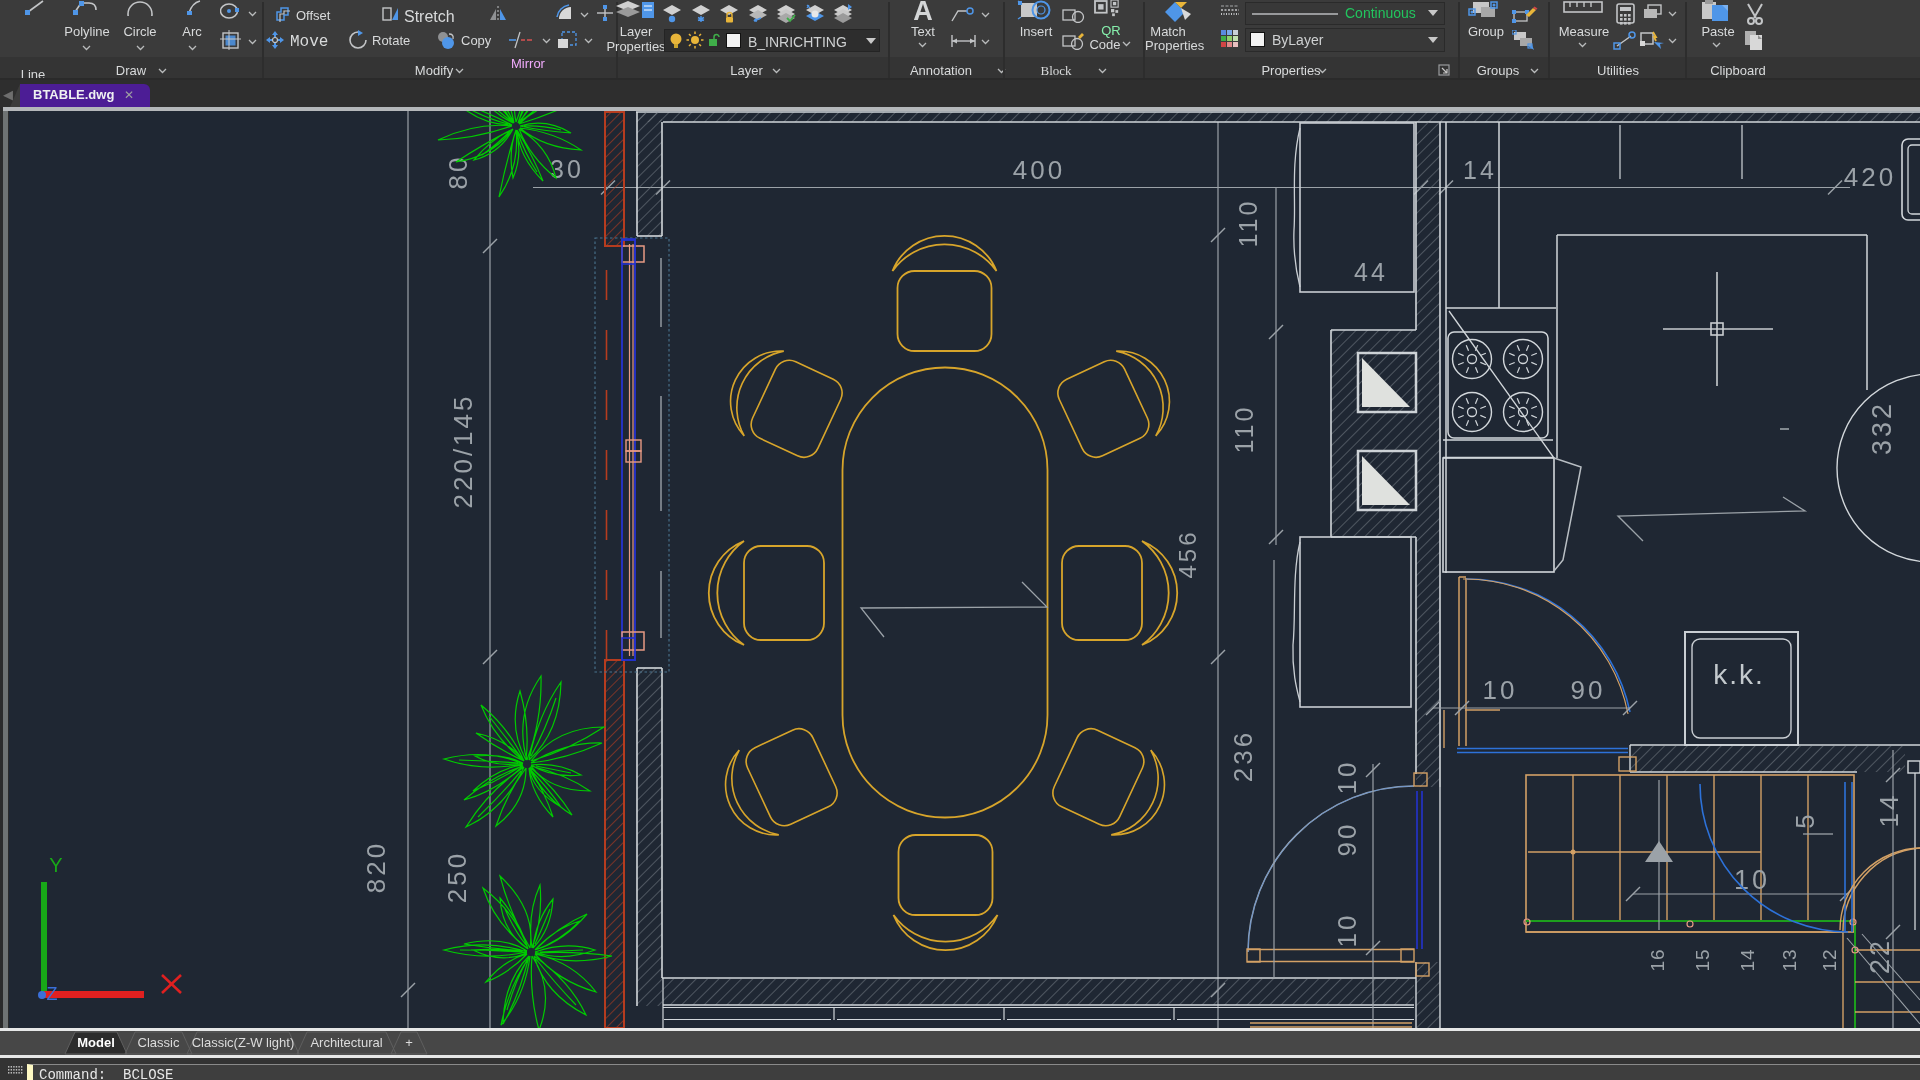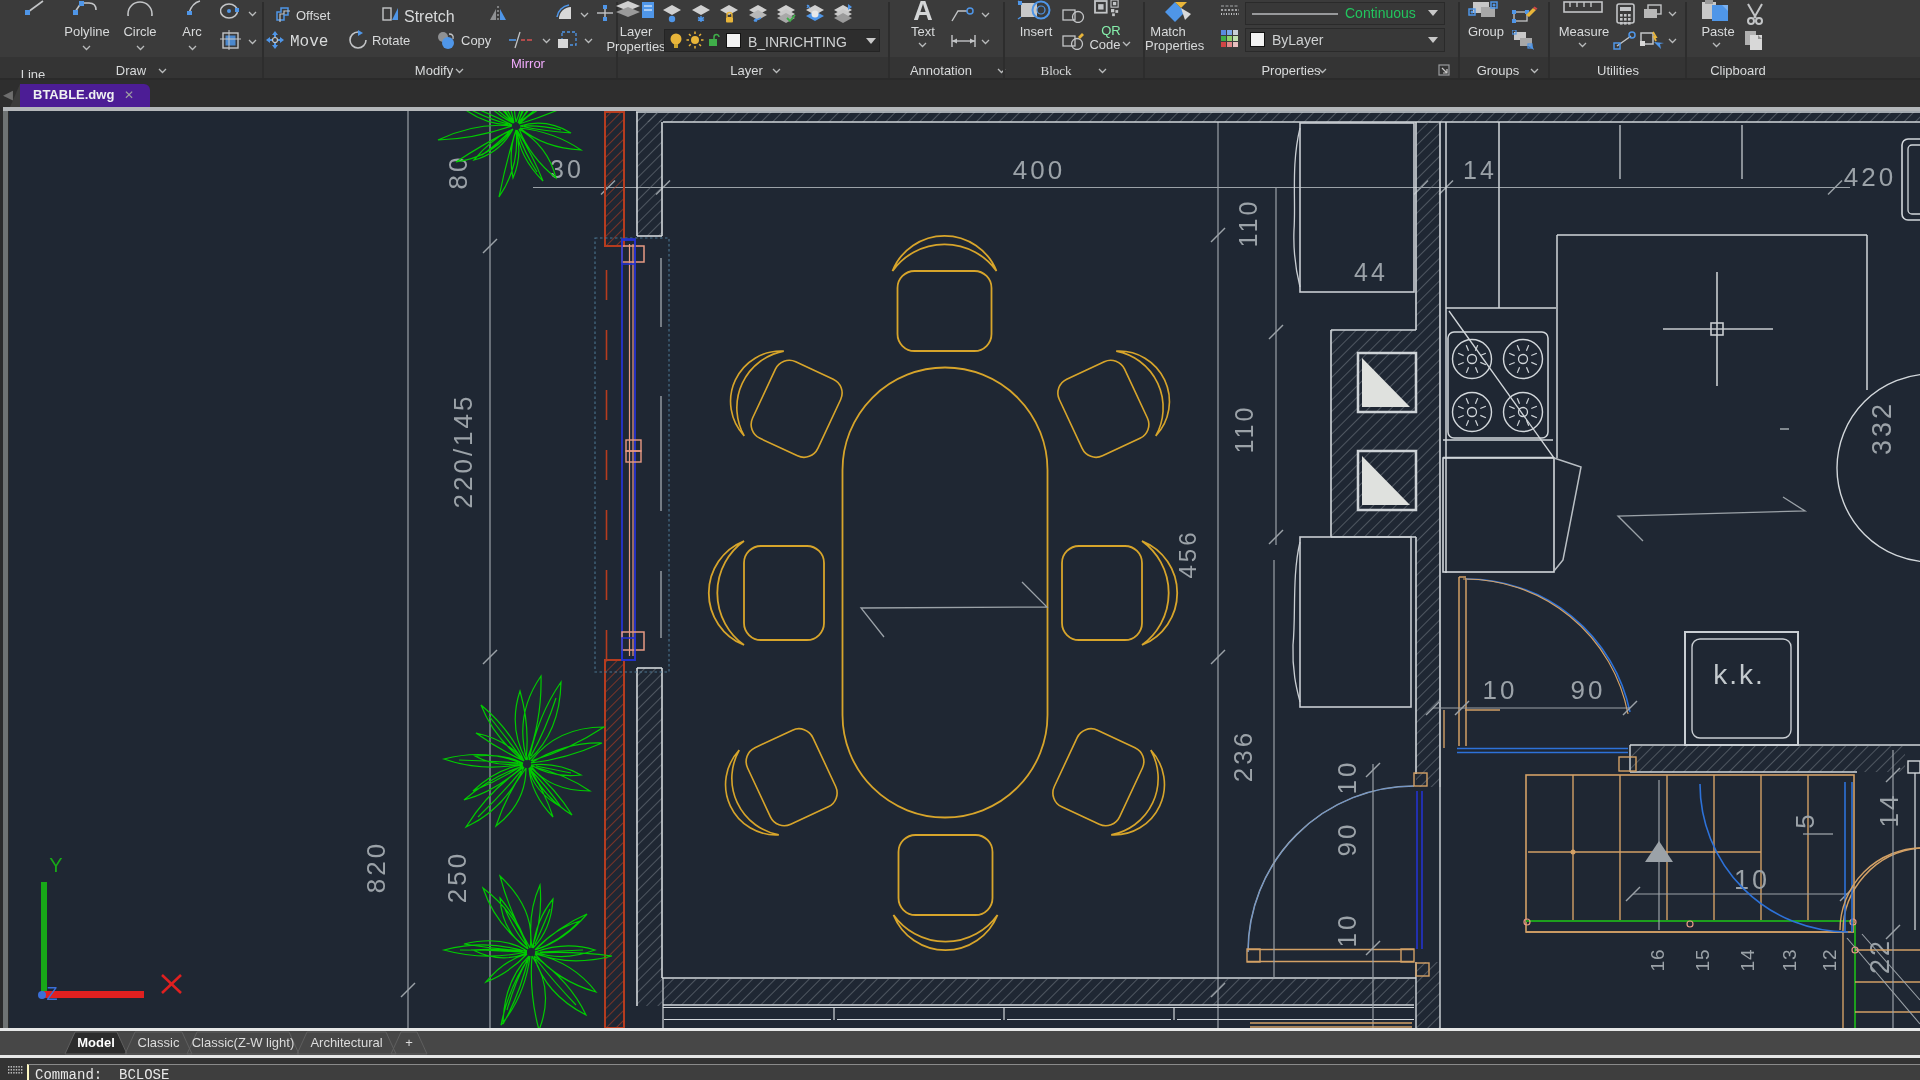--- a/index.html
+++ b/index.html
@@ -16,21 +16,21 @@
 #ftab:before{content:"";position:absolute;left:-10px;top:0;border-bottom:23px solid #3c3c3c;border-left:10px solid transparent;}
 #ftab .t{position:absolute;left:13px;top:3px;font-size:13px;font-weight:bold;color:#eef0f1;}
 #ftab .x{position:absolute;left:104px;top:4px;font-size:12px;color:#9fa1a2;}
 #larr{position:absolute;left:3px;top:87px;color:#6e6e6e;font-size:13px;}
 #canvasframe{position:absolute;left:0;top:107px;width:1920px;height:924px;background:#1f2733;}
 #bottombar{position:absolute;left:0;top:1031px;width:1920px;height:24px;background:#474747;}
 #wl1{position:absolute;left:0;top:1028px;width:1920px;height:3px;background:#e6e7e7;}
 #wl2{position:absolute;left:0;top:1055px;width:1920px;height:3px;background:#e6e7e7;}
 #cmdrow{position:absolute;left:0;top:1058px;width:1920px;height:22px;background:#333333;}
 #cmdbox{position:absolute;left:27px;top:1064px;width:1893px;height:16px;background:#3e3e3e;
- border-top:1px solid #8a8a8a;border-left:2px solid #fef9c3;
+ border-top:1px solid #8a8a8a;border-left:6px solid #fef9c3;
  font-family:"Liberation Mono",monospace;font-size:14px;color:#e8e8e8;padding:2px 0 0 6px;}
 svg text{font-family:"Liberation Sans",sans-serif;}
 </style></head>
 <body>
 <div id="ribbon">
 <div class="strip"></div>
 <svg class="abs" style="left:22px;top:0px" width="24" height="15" viewBox="0 0 24 15">
       <line x1="21" y1="1" x2="6" y2="12" stroke="#c3c5c7" stroke-width="1.6"></line>
       <rect x="3" y="10" width="5" height="5" fill="#4f96e8"></rect>
     </svg>

